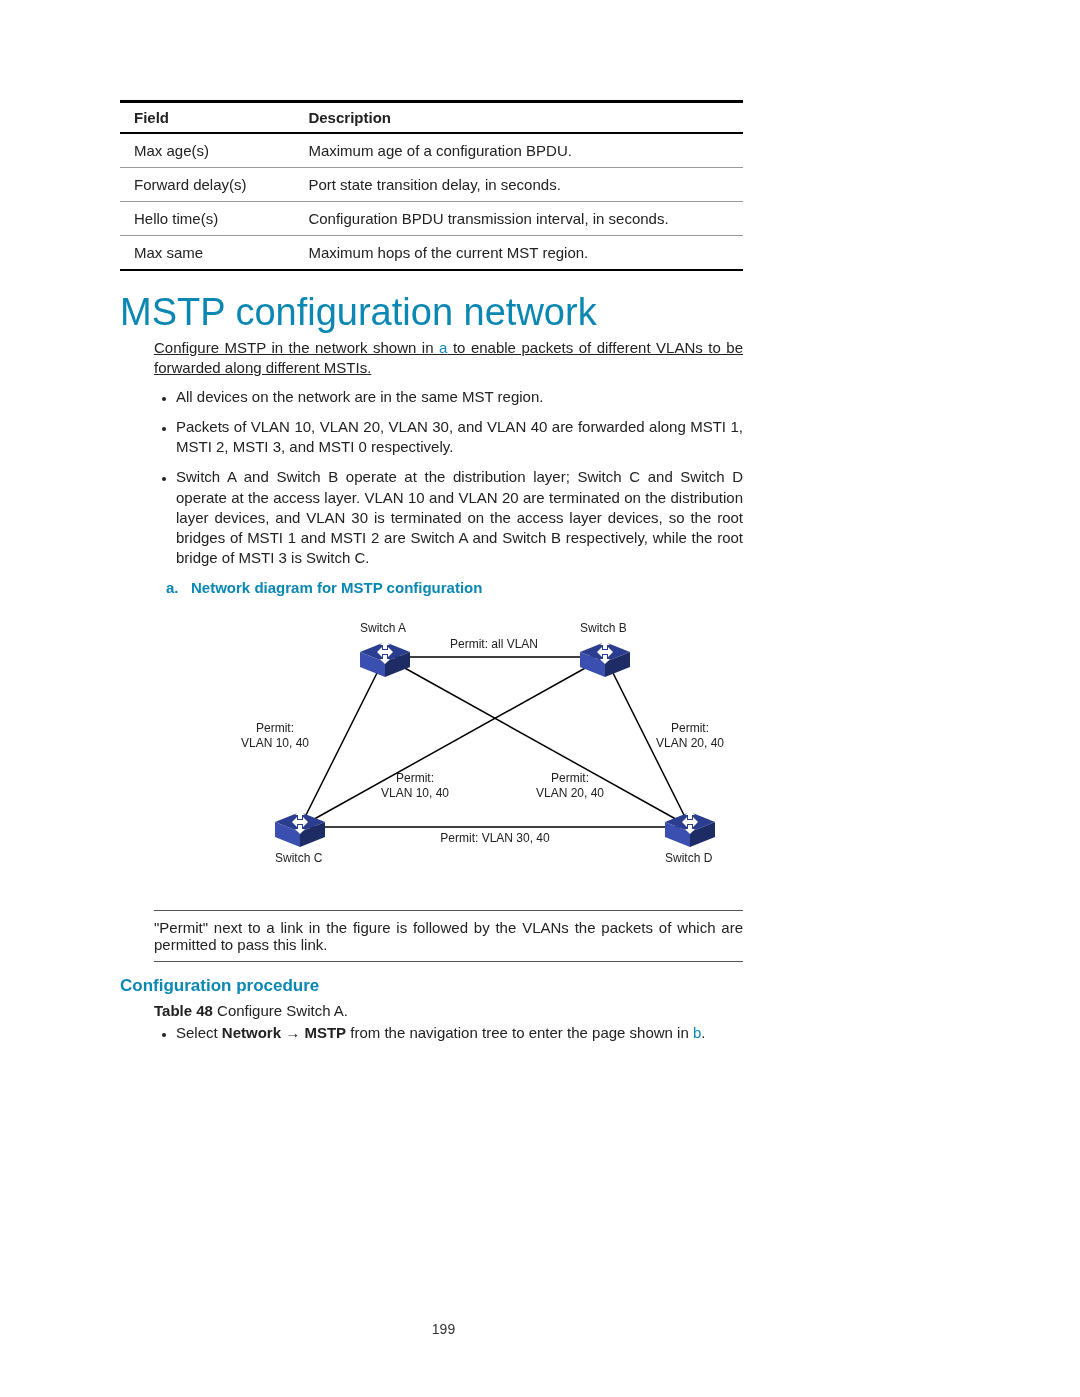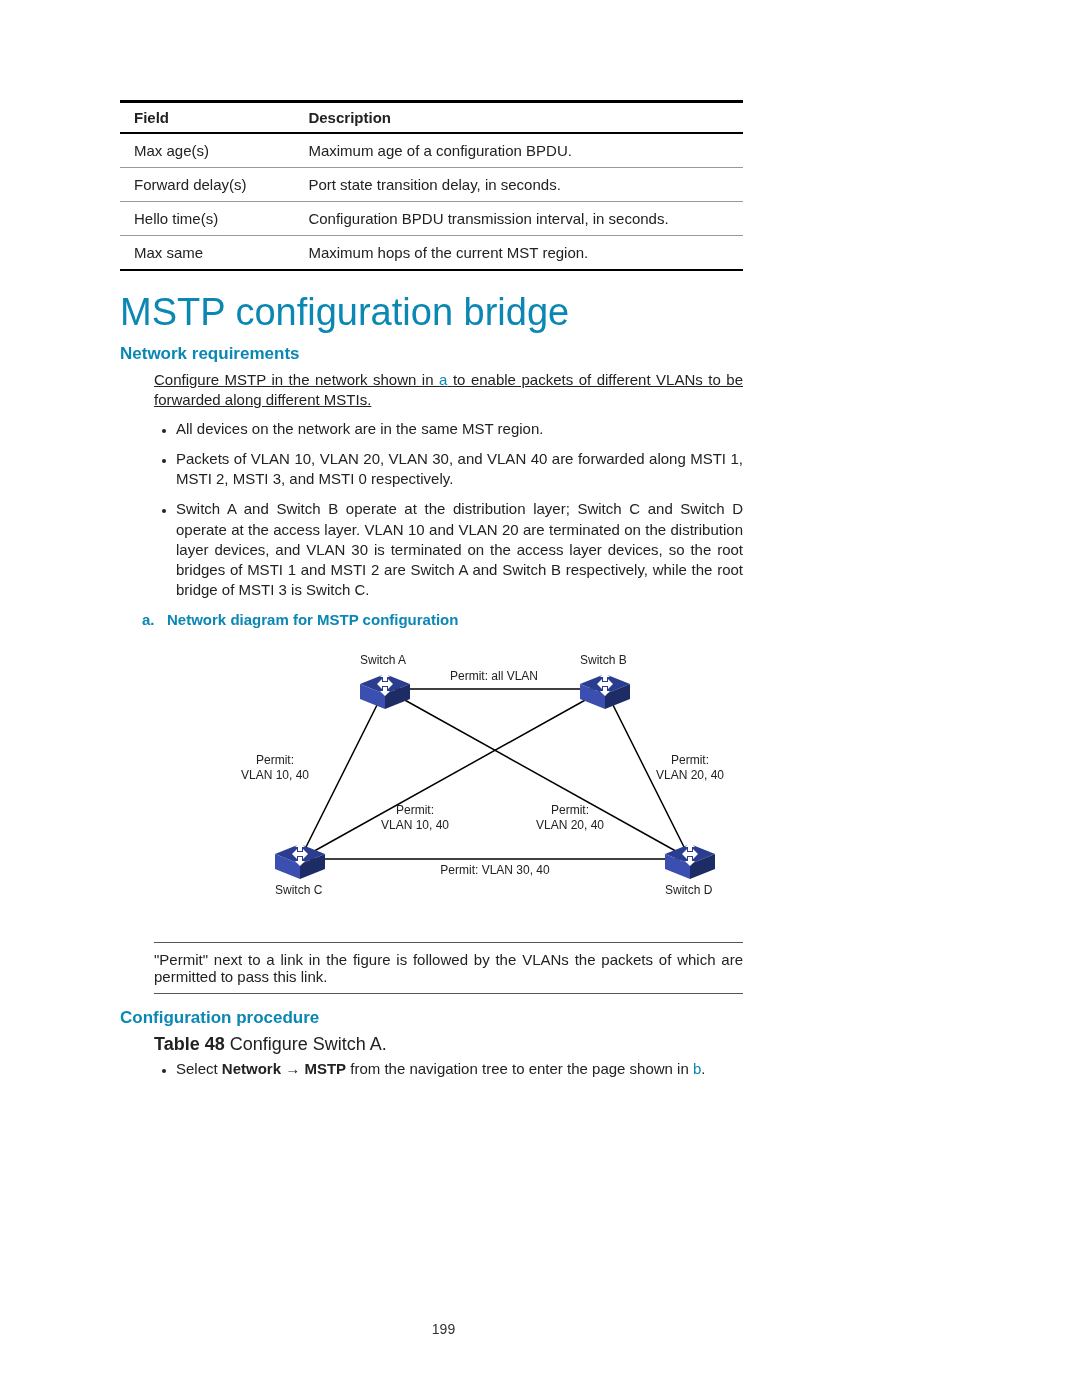--- a/index.html
+++ b/index.html
@@ -79,41 +79,41 @@
   ul.bullets li {
     margin-bottom: 10px;
     text-align: justify;
     line-height: 1.35;
   }
   ul.bullets li::marker { font-size: 12px; }
   .figure-caption {
     color: #0a87b3;
     font-weight: 700;
     font-size: 15px;
-    margin: 8px 0 6px 22px;
+    margin: 8px 0 6px 46px;
   }
   .diagram-wrap {
     margin: 6px 0 14px 110px;
   }
   .note-box {
     margin: 6px 0 14px 34px;
     border-top: 1px solid #555;
     border-bottom: 1px solid #555;
     padding: 8px 0;
     font-size: 15px;
     text-align: justify;
   }
   .note-label {
     color: #0a87b3;
     font-weight: 700;
     display: block;
     margin-bottom: 2px;
   }
   .conf-line {
-    font-size: 18px;
+    font-size: 15px;
     margin: 4px 0 4px 34px;
   }
   svg .switch-body { fill: #3a4fb0; }
   svg .switch-top  { fill: #2a3d8f; }
   svg .switch-side { fill: #1e2c66; }
   svg .arrow { fill: #fff; }
   svg .link-line { stroke: #000; stroke-width: 1.5; fill: none; }
   svg text { font-family: inherit; font-size: 12px; fill: #222; }
 </style>
 </head>
@@ -142,23 +142,22 @@
         <td>Configuration BPDU transmission interval, in seconds.</td>
       </tr>
       <tr>
         <td>Max same</td>
         <td>Maximum hops of the current MST region.</td>
       </tr>
     </tbody>
   </table>
 
 
-  <h1 class="main-title">MSTP configuration bridge</h1>
-
-  <h3 class="sub-title-blue">Network requirements</h3>
+  <h1 class="main-title">MSTP configuration network</h1>
+
 
   <div class="body-text">
     <span>Configure MSTP in the network shown in </span><span class="link-color">a</span><span> to enable packets of different VLANs to be forwarded along different MSTIs.</span>
   </div>
 
   <ul class="bullets">
     <li>All devices on the network are in the same MST region.</li>
     <li>Packets of VLAN 10, VLAN 20, VLAN 30, and VLAN 40 are forwarded along MSTI 1, MSTI 2, MSTI 3, and MSTI 0 respectively.</li>
     <li>Switch A and Switch B operate at the distribution layer; Switch C and Switch D operate at the access layer. VLAN 10 and VLAN 20 are terminated on the distribution layer devices, and VLAN 30 is terminated on the access layer devices, so the root bridges of MSTI 1 and MSTI 2 are Switch A and Switch B respectively, while the root bridge of MSTI 3 is Switch C.</li>
   </ul>

